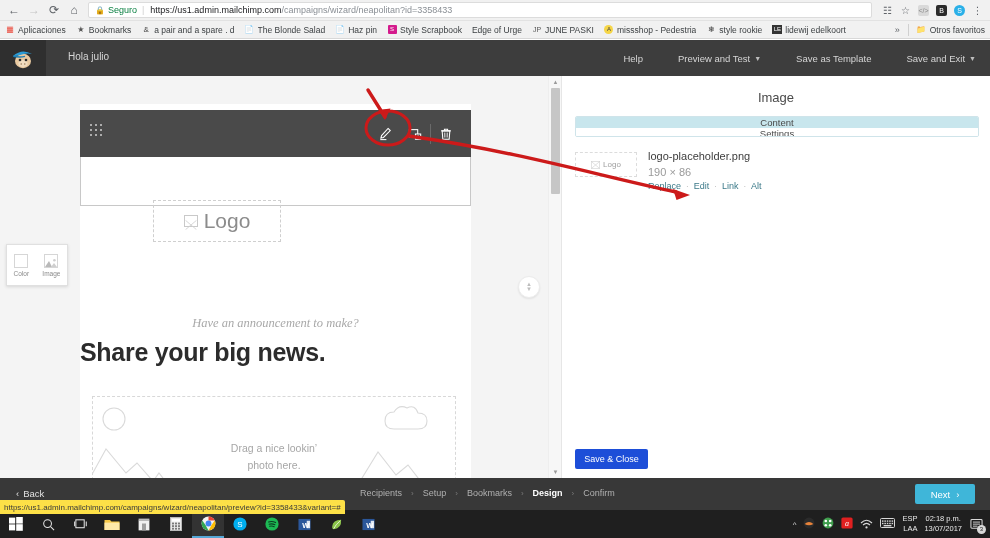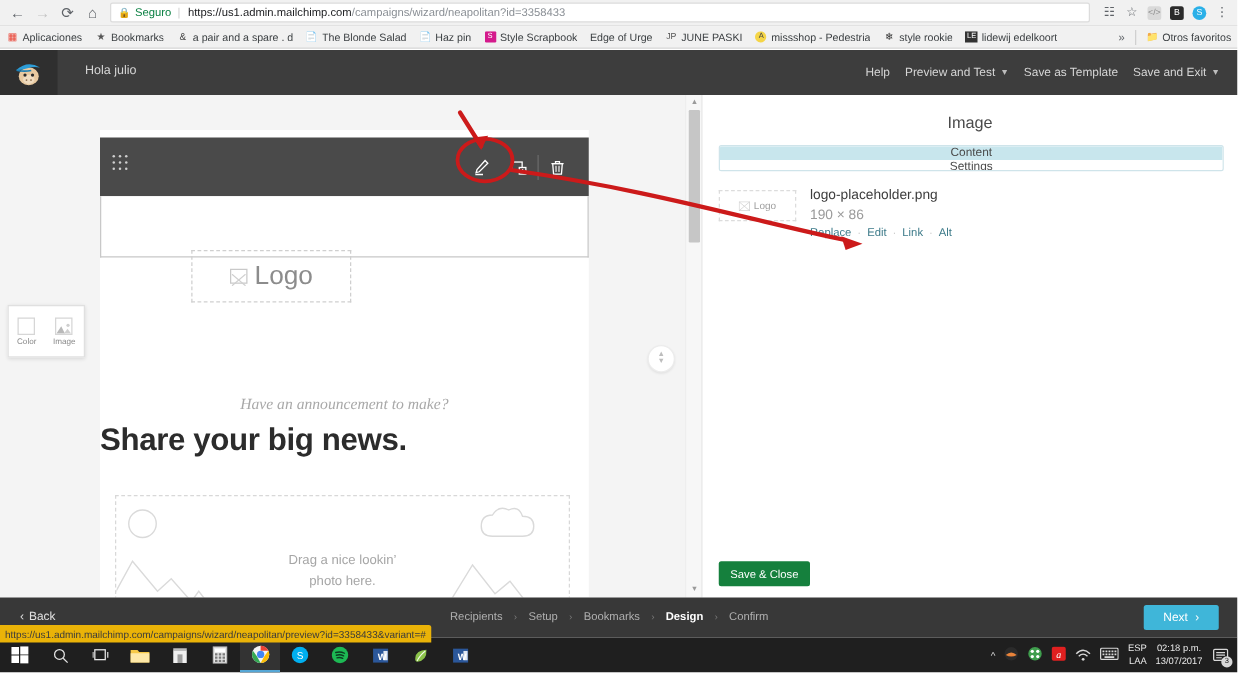--- a/index.html
+++ b/index.html
@@ -66,21 +66,21 @@
   }
   .mc-logo-box {
     position: absolute; left: 0; top: 0; width: 46px; height: 36px;
     background: #2f2f2f; display: flex; align-items: center; justify-content: center;
   }
   .mc-greeting {
     position: absolute; left: 68px; top: 11px;
     color: #d6d6d6; font-size: 10px;
   }
   .mc-nav { position: absolute; right: 14px; top: 0; height: 36px;
-            display: flex; align-items: center; gap: 12px; }
+            display: flex; align-items: center; gap: 35px; }
   .mc-nav-item { color: #d6d6d6; font-size: 9.5px; display: flex; align-items: center; gap: 4px; }
   .caret { font-size: 7px; color: #bdbdbd; }
 
   
   .canvas {
     position: absolute; top: 76px; left: 0; width: 548px; height: 402px;
     background: #f4f4f4; overflow: hidden;
   }
   .email-body {
     position: absolute; left: 80px; top: 28px; width: 391px; bottom: 0;
@@ -193,21 +193,21 @@
   .file-thumb-txt { font-size: 8px; color: #9e9e9e; }
   .file-name { position: absolute; left: 73px; top: 0; font-size: 11px; color: #3d3d3d; text-align: right; }
   .file-dims { position: absolute; left: 73px; top: 16px; font-size: 11px; color: #9a9a9a; }
   .file-links { position: absolute; left: 73px; top: 31px; display: flex; align-items: center; gap: 5px;
                 font-size: 9px; }
   .flink { color: #3c7a89; }
   .fdot { color: #b9b9b9; font-size: 8px; }
 
   .save-close {
     position: absolute; left: 13px; bottom: 9px; width: 73px; height: 20px;
-    background: #15803d; color: #fff; font-size: 9px;
+    background: #1d4ed8; color: #fff; font-size: 9px;
     display: flex; align-items: center; justify-content: center; border-radius: 2px;
   }
 
   
   .footer {
     position: absolute; top: 478px; left: 0; width: 990px; height: 32px;
     background: #383838;
   }
   .back-btn { position: absolute; left: 16px; top: 10px; font-size: 9.5px; color: #e0e0e0;
               display: flex; align-items: center; gap: 4px; }
@@ -218,21 +218,21 @@
   .step-sep { color: #7a7a7a; font-size: 8px; }
   .next-btn {
     position: absolute; right: 15px; top: 6px; width: 60px; height: 20px;
     background: #3fb6d9; color: #fff; font-size: 9.5px; border-radius: 2px;
     display: flex; align-items: center; justify-content: center; gap: 6px;
   }
 
   
   .status-url {
     position: absolute; left: 0; top: 500px; height: 14px;
-    background: #eab308; color: #3b3b3b; font-size: 8px;
+    background: #fde047; color: #3b3b3b; font-size: 8px;
     display: flex; align-items: center; padding: 0 4px;
     border-top-right-radius: 2px; z-index: 30; white-space: nowrap;
   }
 
   
   .taskbar {
     position: absolute; left: 0; top: 510px; width: 990px; height: 28px;
     background: #1f1f1f; display: flex; align-items: center;
   }
   .tb-item { width: 32px; height: 28px; display: flex; align-items: center; justify-content: center; }

